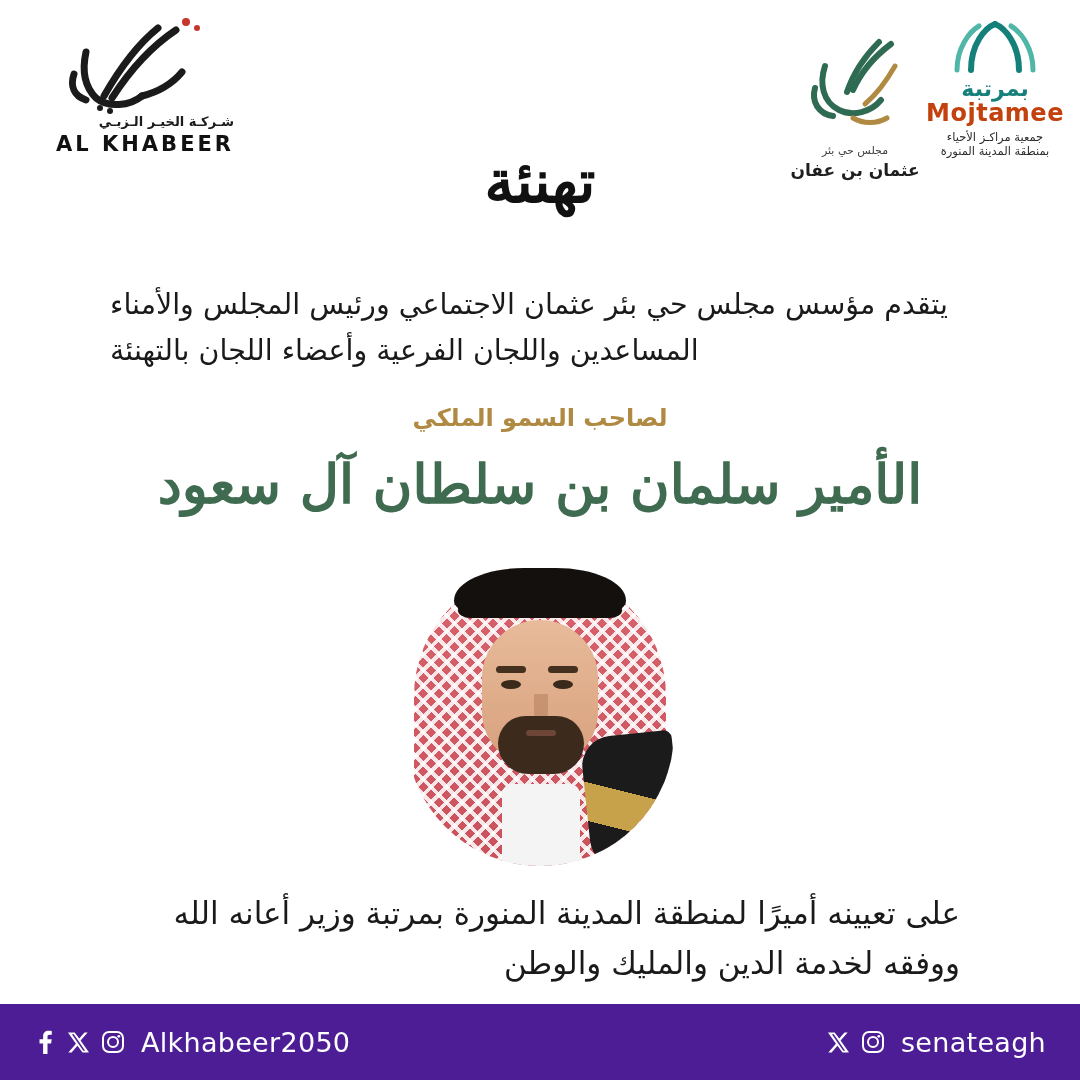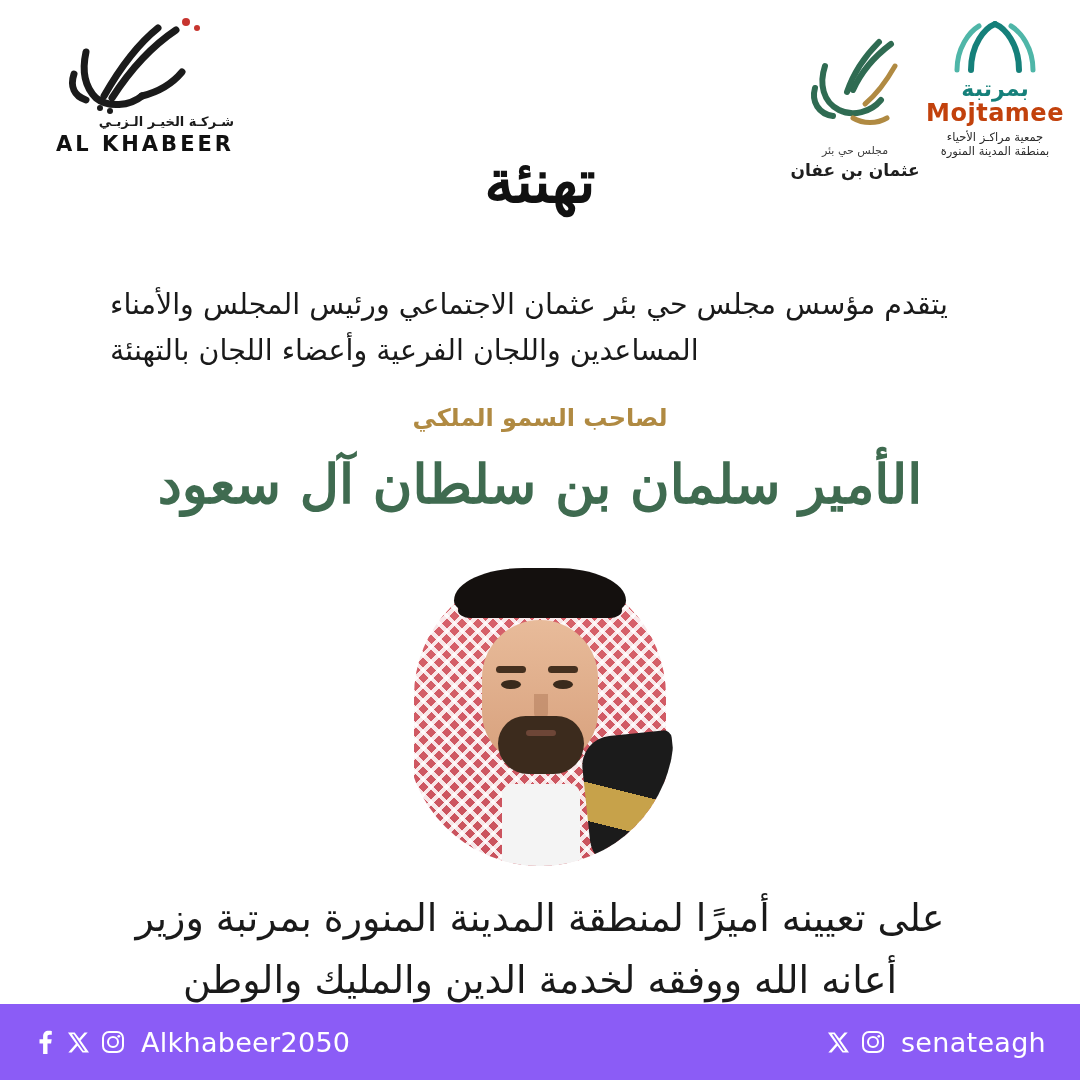--- a/index.html
+++ b/index.html
@@ -261,32 +261,31 @@
     border-radius: 30px 8px 8px 30px;
     transform: rotate(-6deg);
   }
 
   
   .closing {
     position: absolute;
     top: 888px;
     left: 120px;
     right: 120px;
-    text-align: center;
-    font-size: 38px;
+    font-size: 31px;
     line-height: 1.62;
     color: #1a1a1a;
   }
 
   
   .footer {
     position: absolute;
     left: 0; right: 0; bottom: 0;
     height: 76px;
-    background: #8b5cf6;
+    background: #4c1d95;
     color: #ffffff;
     display: flex;
     align-items: center;
     justify-content: space-between;
     padding: 0 34px;
     box-sizing: border-box;
     direction: ltr;
   }
   .handle {
     display: flex;

